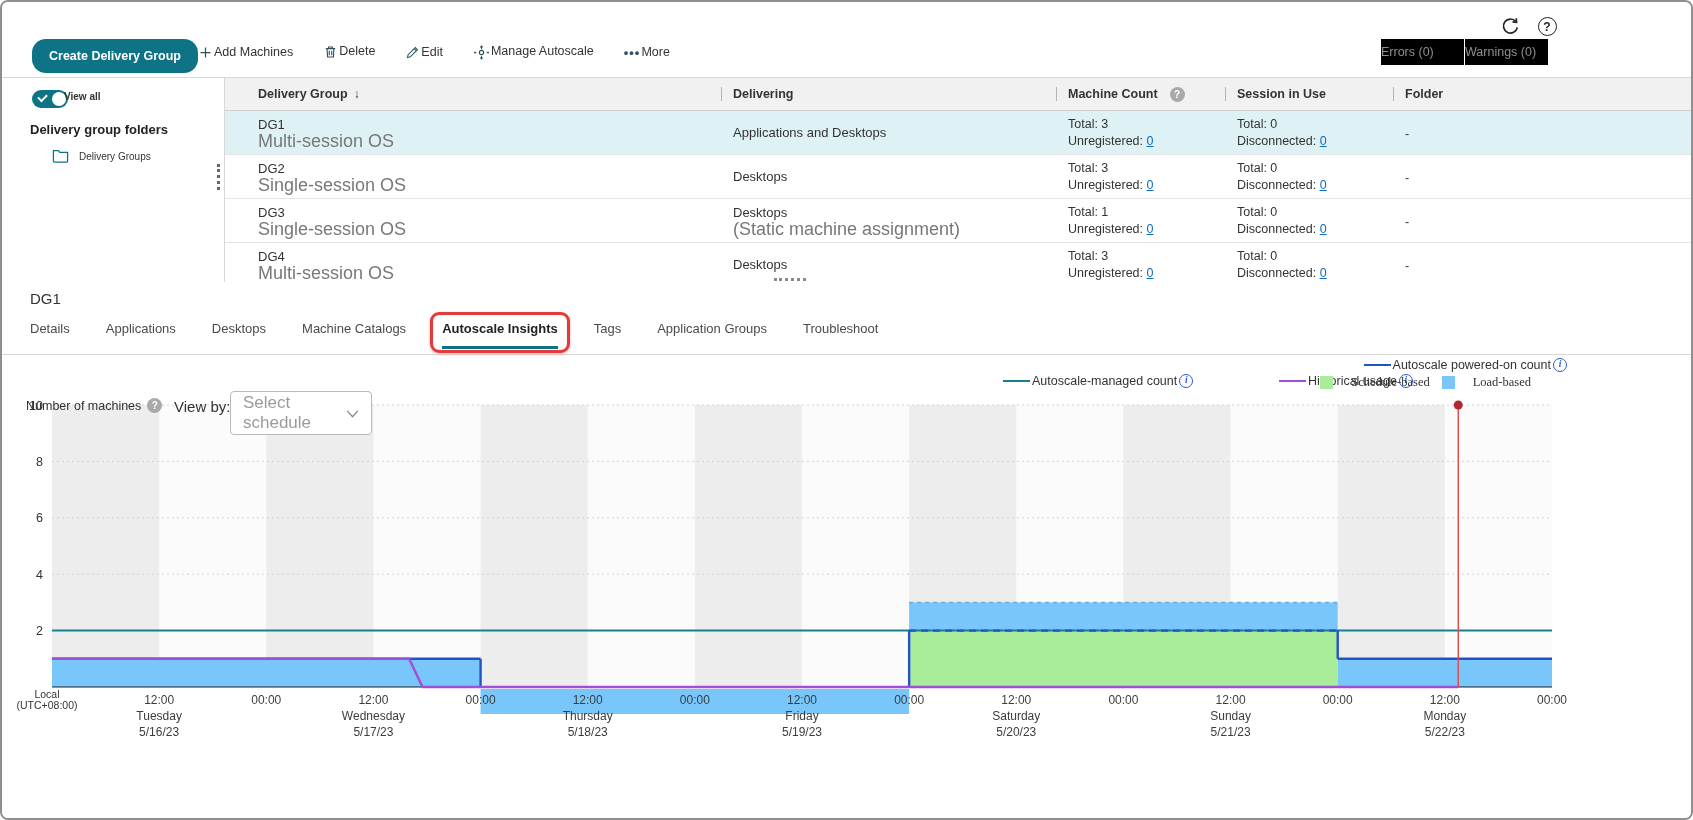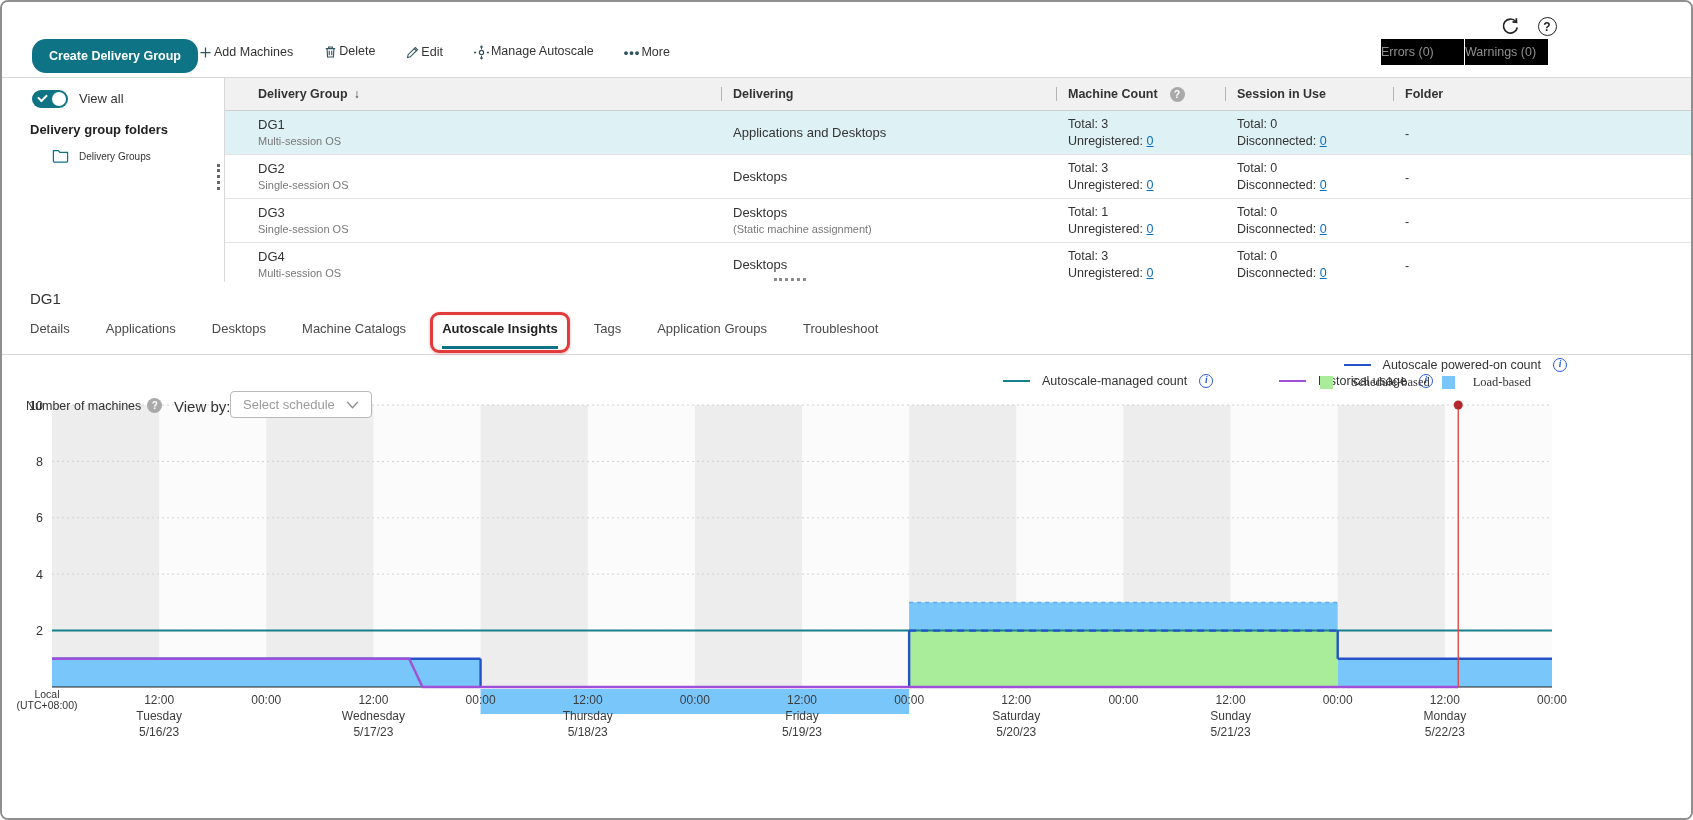--- a/index.html
+++ b/index.html
@@ -22,66 +22,66 @@
   .status-btn{position:absolute;top:37px;height:26px;width:83px;background:#000000;color:#8f8f8f;font-size:12.5px;
     text-align:left;line-height:26px;cursor:pointer;}
   .status-btn.errors{left:1379px;}
   .status-btn.warnings{left:1463px;}
 
   
   .sidebar{position:absolute;left:0;top:76px;width:222px;height:204px;border-right:1px solid #d8d8d8;background:#fff;}
   .toggle{position:absolute;left:30px;top:12px;width:36px;height:18px;border-radius:10px;background:#0e7385;cursor:pointer;}
   .toggle .knob{position:absolute;right:2px;top:2px;width:14px;height:14px;border-radius:50%;background:#fff;}
   .toggle .check{position:absolute;left:6px;top:4px;width:7px;height:4px;border-left:2px solid #fff;border-bottom:2px solid #fff;transform:rotate(-45deg);}
-  .viewall-label{position:absolute;left:77px;top:13px;font-size:13px;color:#333;}
+  .viewall-label{position:absolute;left:62px;top:13px;font-size:10px;color:#333;font-weight:bold;}
   .folders-heading{position:absolute;left:28px;top:44px;font-size:13px;font-weight:bold;color:#222;}
   .folder-row{position:absolute;left:50px;top:70px;display:flex;align-items:center;gap:10px;font-size:10px;color:#333;cursor:pointer;}
   .sidebar-handle{position:absolute;left:215px;top:86px;height:26px;width:0;border-left:3px dotted #666;cursor:col-resize;}
 
   
   .dgtable{position:absolute;left:223px;top:76px;right:0;height:204px;background:#fff;}
   .thead{height:32px;background:#f1f1f1;display:grid;grid-template-columns:496px 335px 169px 168px 1fr;align-items:center;border-bottom:1px solid #cfcfcf;}
   .th{font-size:12.5px;font-weight:bold;color:#333;padding-left:12px;position:relative;display:flex;align-items:center;gap:6px;}
   .th:first-child{padding-left:33px;}
   .th:not(:first-child)::before{content:"";position:absolute;left:0;top:50%;transform:translateY(-50%);width:1px;height:14px;background:#b5b5b5;}
   .sort-arrow{font-weight:normal;font-size:12px;color:#333;}
   .trow{height:43px;display:grid;grid-template-columns:496px 335px 169px 168px 1fr;align-items:center;border-bottom:1px solid #e4e4e4;cursor:pointer;background:#fff;}
   .trow.selected{background:#def1f4;}
   .c1{padding-left:33px;}
   .c{padding-left:12px;}
   .cell-main{font-size:13px;color:#333;line-height:17px;}
-  .cell-sub{font-size:11px;color:#787878;line-height:16px;}
+  .cell-sub{font-size:18px;color:#787878;line-height:16px;}
   .kv{font-size:12.5px;color:#333;line-height:17px;}
   .zero-link{color:#0a6cbd;text-decoration:underline;cursor:pointer;}
   .dash{font-size:12.5px;color:#333;}
 
   .splitter-dots{position:absolute;left:772px;top:276px;width:32px;height:0;border-top:3px dotted #8a8a8a;cursor:row-resize;}
 
   
   .details{position:absolute;left:0;top:281px;right:0;bottom:0;background:#fff;}
   .dg-title{position:absolute;left:28px;top:7px;font-size:15px;color:#333;}
   .tabs{position:absolute;left:28px;top:38px;display:flex;gap:36px;z-index:4;}
   .tab{font-size:13px;color:#4a4a4a;padding-bottom:10px;cursor:pointer;white-space:nowrap;position:relative;}
   .tab.active{font-weight:bold;color:#222;border-bottom:3px solid #0e7385;}
   .red-ring{position:absolute;left:-12px;right:-12px;top:-9px;bottom:-7px;border:3px solid #e23b3b;border-radius:9px;
     box-shadow:0 1px 3px rgba(200,40,40,.35), inset 0 0 2px rgba(200,40,40,.2);pointer-events:none;z-index:5;}
   .tabs-divider{position:absolute;left:0;top:71px;width:100%;height:1px;background:#d8d8d8;}
 
   .y-title{position:absolute;left:24px;top:115px;font-size:12.5px;color:#333;display:flex;align-items:center;gap:6px;z-index:3;justify-content:center;}
   .viewby-label{position:absolute;left:172px;top:115px;font-size:15px;color:#333;z-index:3;}
-  .schedule-select{position:absolute;left:228px;top:108px;width:142px;height:27px;border:1px solid #b9b9b9;border-radius:4px;
+  .schedule-select{position:absolute;left:228px;top:108px;width:142px;height:44px;border:1px solid #b9b9b9;border-radius:4px;
     background:#fff;display:flex;align-items:center;justify-content:space-between;padding:0 12px;box-sizing:border-box;
-    font-size:13px;color:#9b9b9b;cursor:pointer;z-index:3;text-align:right;}
+    font-size:17px;color:#9b9b9b;cursor:pointer;z-index:3;}
 
   .help-badge{width:15px;height:15px;border-radius:50%;background:#a9a9a9;color:#fff;font-size:10px;font-weight:bold;
     text-align:center;line-height:15px;cursor:pointer;flex:none;}
   .info-badge{width:14px;height:14px;border-radius:50%;border:1.5px solid #2b5bd7;color:#2b5bd7;font-size:9.5px;font-weight:bold;
     font-style:italic;text-align:center;line-height:11.5px;box-sizing:border-box;cursor:pointer;flex:none;font-family:"Liberation Serif",serif;}
 
-  .legend-item{position:absolute;display:flex;align-items:center;gap:12px;font-size:12.5px;color:#333;z-index:3;white-space:nowrap;}
+  .legend-item{position:absolute;display:flex;align-items:center;gap:2px;font-size:12.5px;color:#333;z-index:3;white-space:nowrap;}
   .lg-managed{left:1001px;top:91px;}
   .lg-hist{left:1277px;top:91px;}
   .lg-powered{top:75px;right:124px;}
   .lg-squares{top:92px;right:160px;display:flex;gap:12px;}
   .line-swatch{width:27px;height:0;border-top:2px solid #000;flex:none;}
   .sq-swatch{width:13px;height:13px;flex:none;}
   .lg-sq-item{display:flex;align-items:center;gap:18px;font-family:Liberation Serif, serif;}
 
   #chart-svg{position:absolute;left:0;top:109px;width:1693px;height:370px;font-family:"Liberation Sans",sans-serif;}
 </style>

